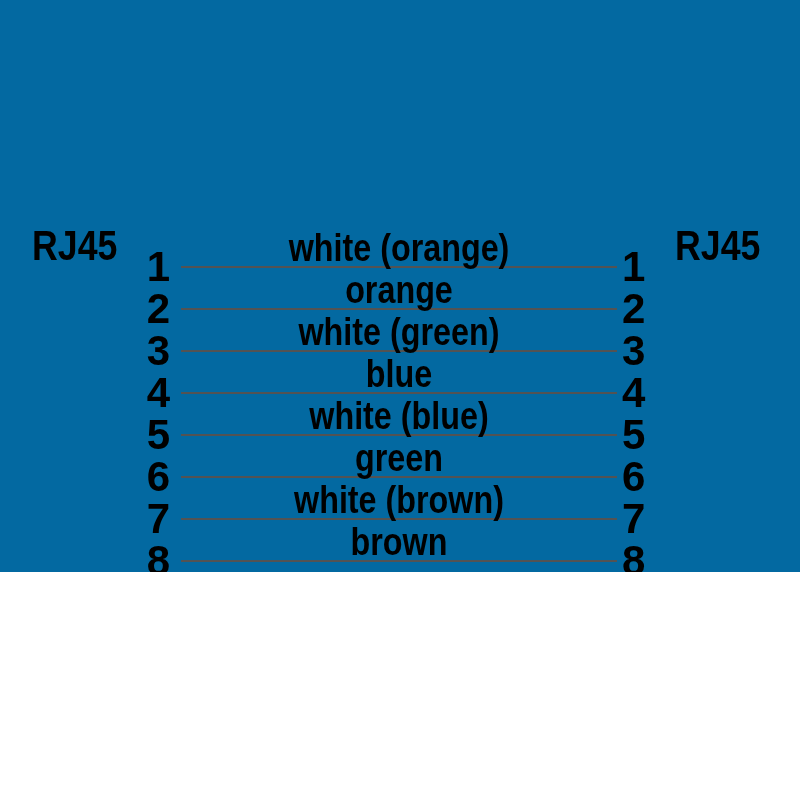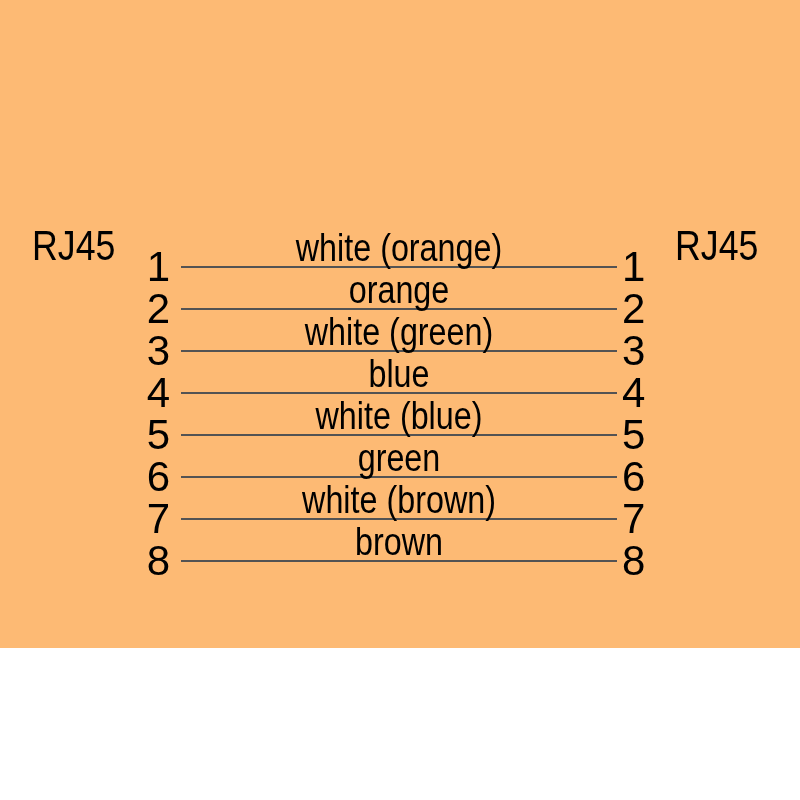--- a/index.html
+++ b/index.html
@@ -3,25 +3,26 @@
 <meta charset="utf-8">
 <style>
   html, body {
     margin: 0;
     padding: 0;
     background: #ffffff;
   }
   #canvas {
     position: relative;
     width: 800px;
-    height: 648px;
-    background: #fdba74;
+    height: 572px;
+    background: #0369a1;
     overflow: hidden;
     font-family: "Liberation Sans", "DejaVu Sans", sans-serif;
     color: #000000;
+    font-weight: bold;
   }
   .rj45-title {
     position: absolute;
     top: 225px;
     height: 42px;
     line-height: 42px;
     font-size: 42px;
     color: #000000;
     transform: scaleX(0.85);
     transform-origin: left center;

